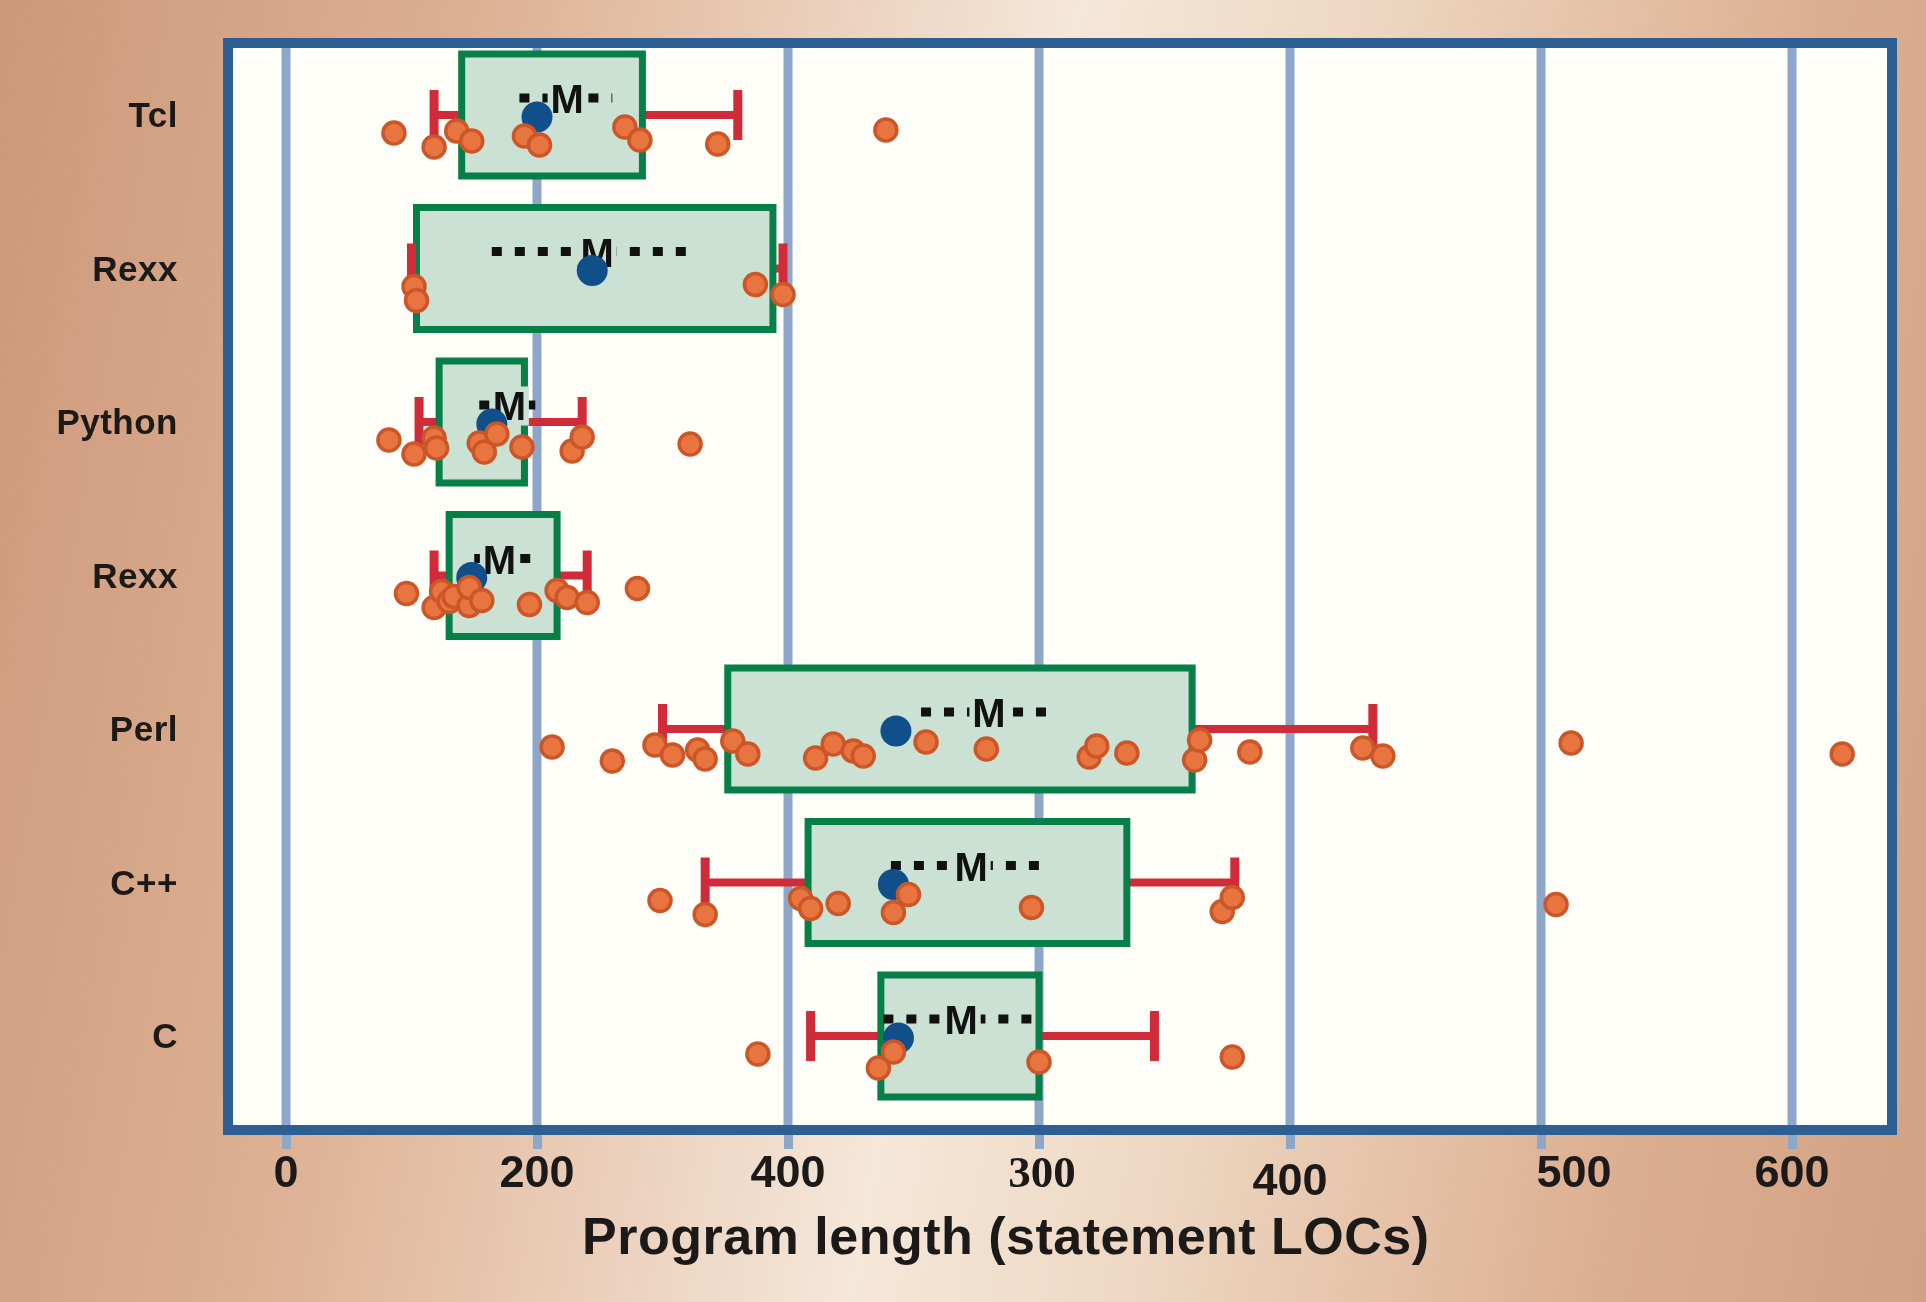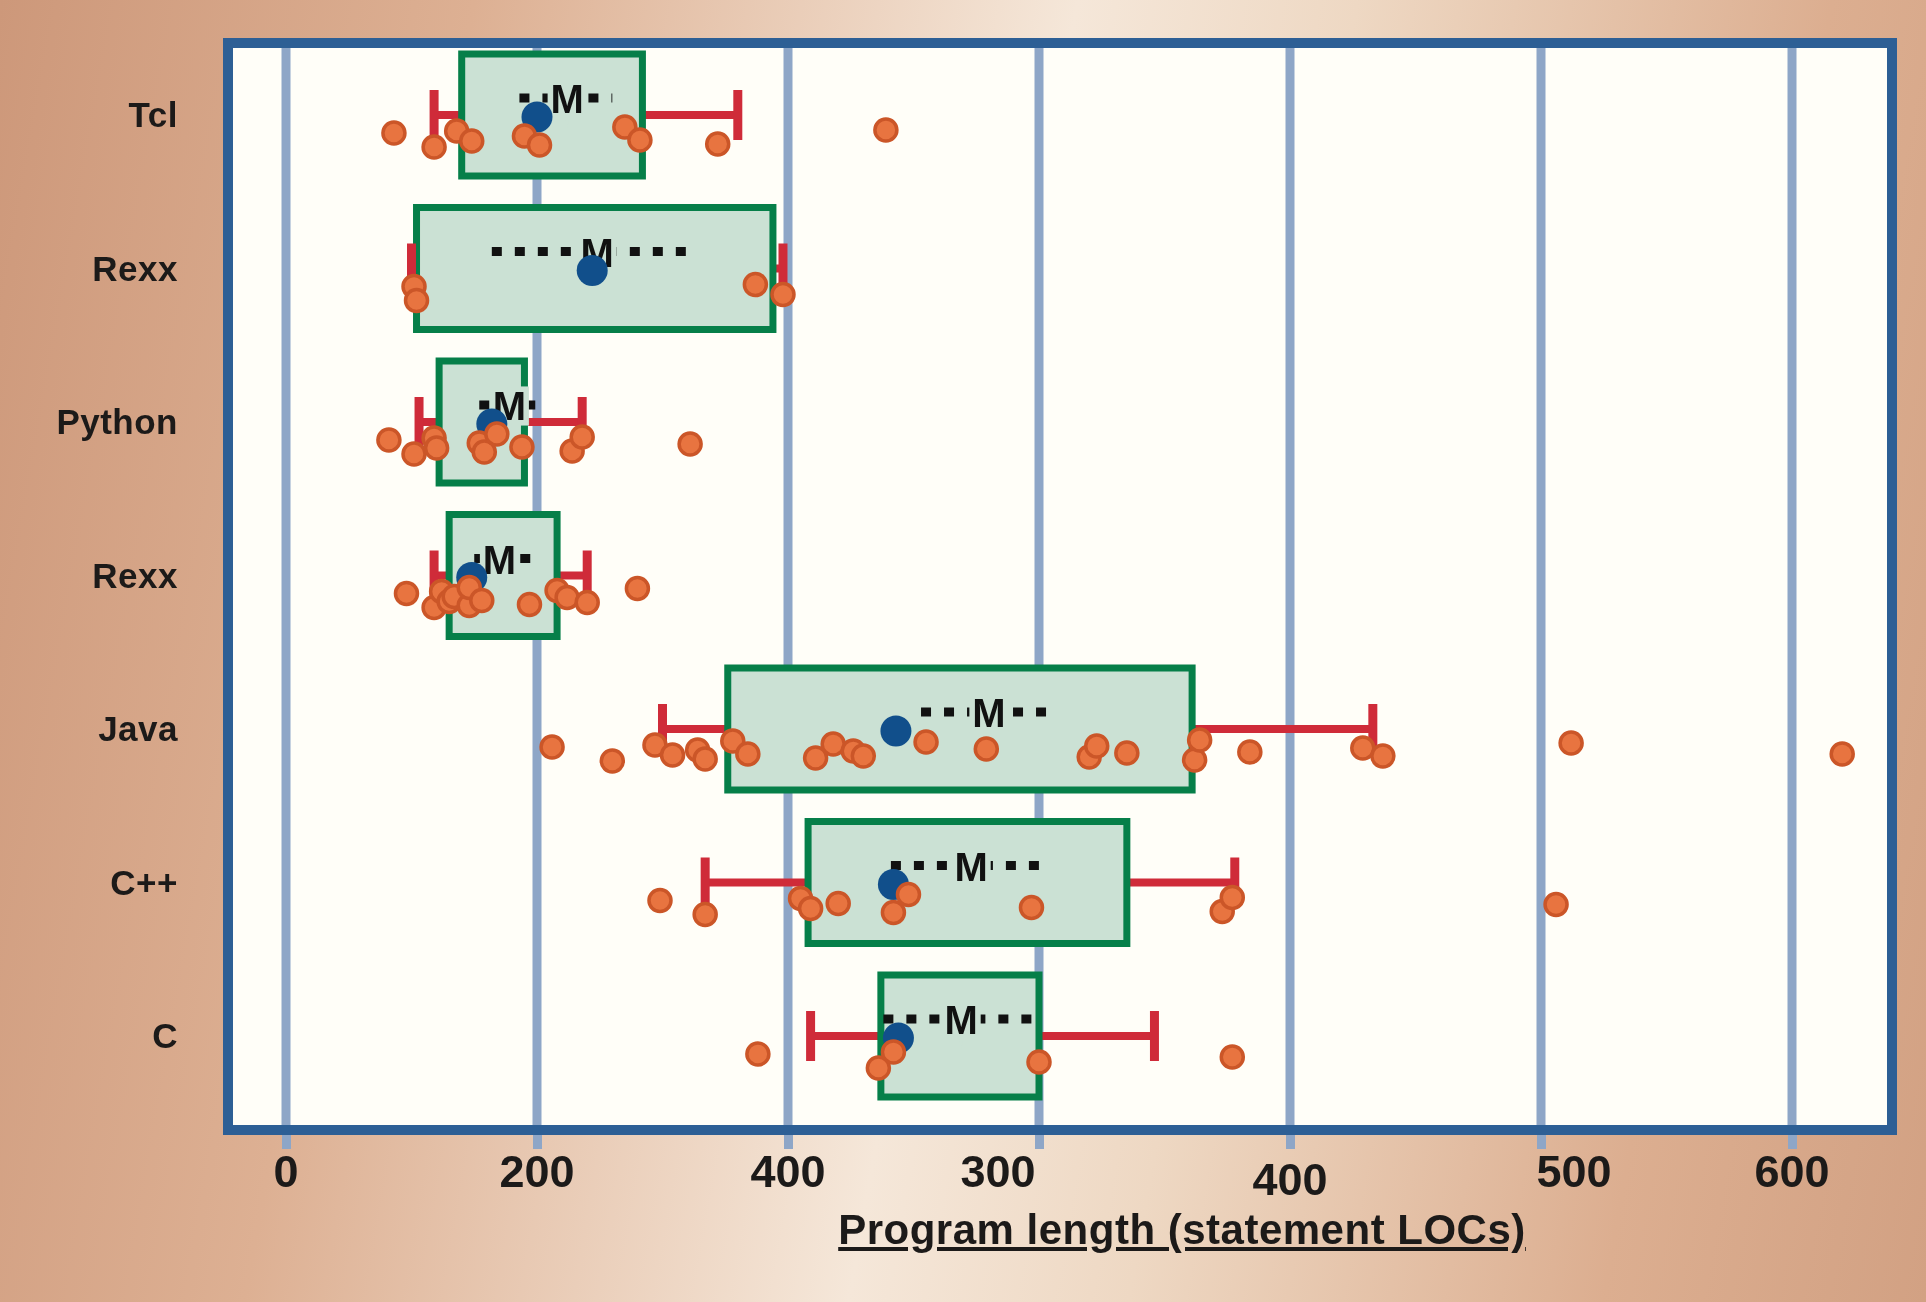--- a/index.html
+++ b/index.html
@@ -13,22 +13,22 @@
   .ylabel{
     position:absolute;right:1748px;transform:translateY(-50%);
     font-size:35px;font-weight:700;white-space:nowrap;letter-spacing:0.5px;
   }
   .xtick-label{
     position:absolute;top:1146px;width:220px;margin-left:-110px;text-align:center;
     font-size:45px;font-weight:700;
   }
   .tick-stub{position:absolute;top:1135px;width:9px;height:14px;background:#8ea6c7;}
   .xtitle{
-    position:absolute;top:1206px;left:582px;width:1200px;text-align:center;
-    font-size:42px;font-weight:700;letter-spacing:0.5px;text-decoration:underline;
+    position:absolute;top:1206px;left:582px;width:1200px;text-align:left;
+    font-size:52px;font-weight:700;letter-spacing:0.5px;
   }
 </style>
 </head>
 <body>
 
 <div class="page">
   <div class="plot-frame">
     <svg id="plot-svg" width="1674" height="1097" viewBox="0 0 1674 1097">
         <line x1="63" y1="10" x2="63" y2="1087" stroke="#8ea6c7" stroke-width="9"></line>
         <line x1="314" y1="10" x2="314" y2="1087" stroke="#8ea6c7" stroke-width="9"></line>
@@ -179,33 +179,33 @@
           <circle cx="1009.2699999999999" cy="1019" r="11" fill="#e87440" stroke="#cb5628" stroke-width="3.5"></circle>
         </g>
         <rect x="5" y="5" width="1664" height="1087" fill="none" stroke="#2d5f95" stroke-width="10"></rect>
       </svg>
   </div>
   <div id="ylabels">
       <div class="ylabel" style="top: 115px;">Tcl</div>
       <div class="ylabel" style="top: 268.5px;">Rexx</div>
       <div class="ylabel" style="top: 422px;">Python</div>
       <div class="ylabel" style="top: 575.5px;">Rexx</div>
-      <div class="ylabel" style="top: 729px;">Java</div>
+      <div class="ylabel" style="top: 729px;">Perl</div>
       <div class="ylabel" style="top: 882.5px;">C++</div>
       <div class="ylabel" style="top: 1036px;">C</div>
     </div>
   <div id="xticks">
       <div class="tick-stub" style="left: 281.5px;"></div>
       <div class="xtick-label" style="left: 286px;">0</div>
       <div class="tick-stub" style="left: 532.5px;"></div>
       <div class="xtick-label" style="left: 537px;">200</div>
       <div class="tick-stub" style="left: 783.5px;"></div>
       <div class="xtick-label" style="left: 788px;">400</div>
       <div class="tick-stub" style="left: 1034.5px;"></div>
-      <div class="xtick-label" style="left: 998px;">300</div>
+      <div class="xtick-label" style="left: 1042px; font-family: Liberation Serif, serif;">300</div>
       <div class="tick-stub" style="left: 1285.5px;"></div>
       <div class="xtick-label" style="left: 1290px; margin-top: 8px;">400</div>
       <div class="tick-stub" style="left: 1536.5px;"></div>
       <div class="xtick-label" style="left: 1574px;">500</div>
       <div class="tick-stub" style="left: 1787.5px;"></div>
       <div class="xtick-label" style="left: 1792px;">600</div>
     </div>
   <div class="xtitle">Program length (statement LOCs)</div>
 </div>
 

